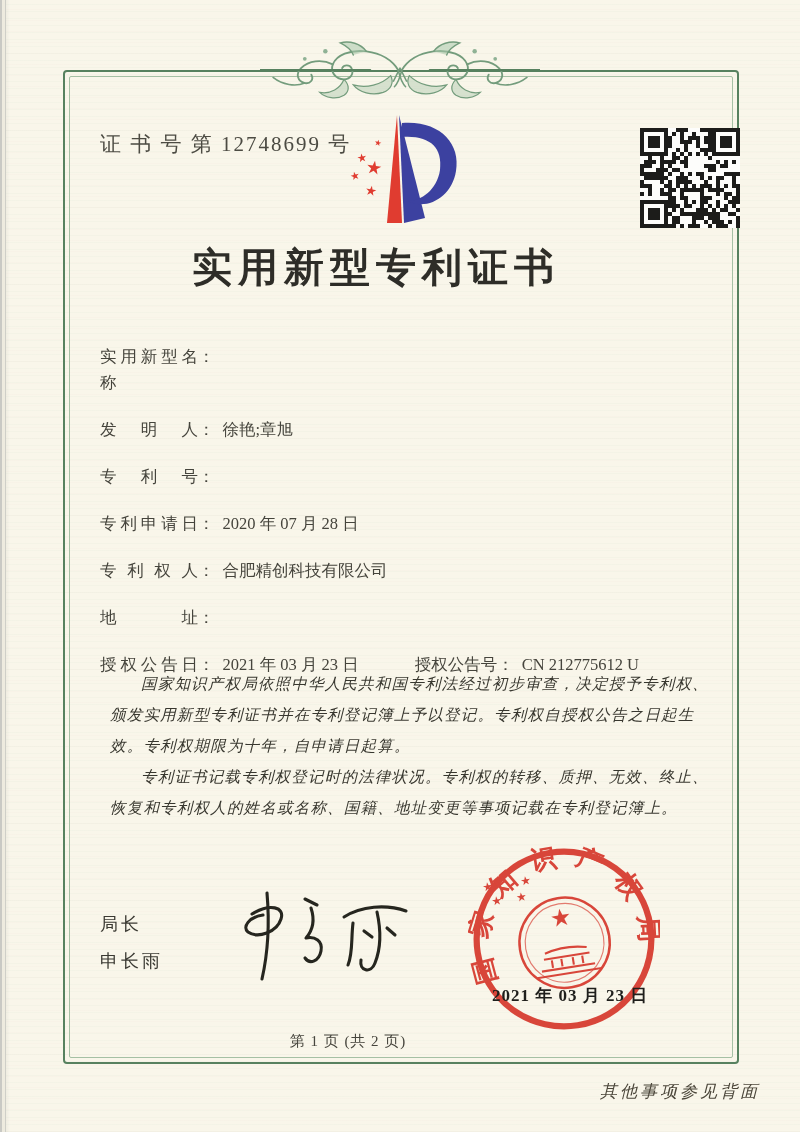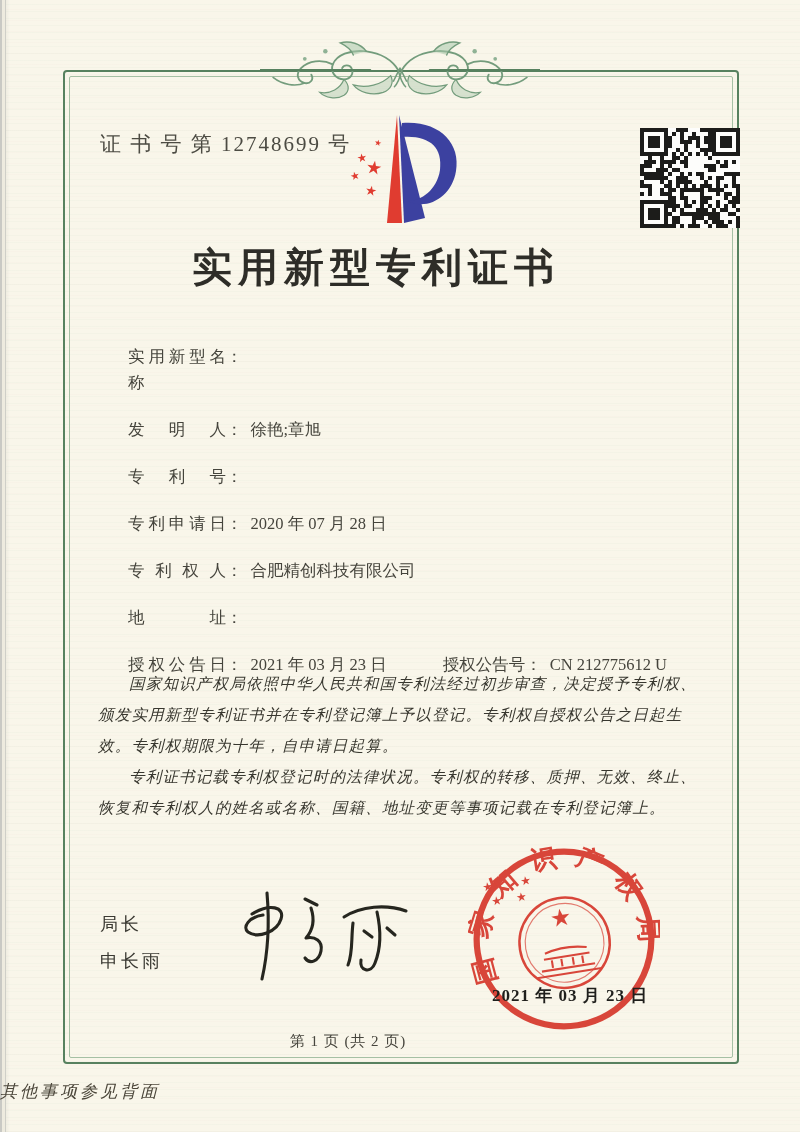--- a/index.html
+++ b/index.html
@@ -35,44 +35,44 @@
   }
   .logo{position:absolute;left:336px;top:110px;width:134px;height:120px;}
   .qr{position:absolute;left:640px;top:128px;width:100px;height:100px;}
   .title{
     position:absolute;left:0;top:240px;width:752px;text-align:center;
     font-size:40px;letter-spacing:6px;font-weight:600;color:#2e2d28;
   }
   .fields{position:absolute;left:100px;top:344px;width:620px;font-size:16.5px;color:#45443c;}
   .field-row{margin-bottom:21px;line-height:26px;display:flex;align-items:flex-start;}
   .field-label{
-    display:inline-block;width:98px;text-align:justify;text-align-last:justify;flex:0 0 98px;margin-left:28px;
+    display:inline-block;width:98px;text-align:justify;text-align-last:justify;flex:0 0 98px;
   }
   .field-colon{flex:0 0 auto;margin-right:8px;}
   .field-value{display:inline-block;max-width:470px;}
   .grant-pair{margin-left:56px;display:flex;}
   .paragraphs{
-    position:absolute;left:98px;top:668px;width:608px;
+    position:absolute;left:110px;top:668px;width:608px;
     font-style:italic;font-size:15.5px;line-height:31px;letter-spacing:1.2px;color:#38372f;
   }
   .paragraphs p{margin:0;text-indent:2em;}
   .officer{position:absolute;left:100px;top:912px;font-size:18px;letter-spacing:3px;color:#3a3932;}
   .officer div{margin-bottom:13px;}
   .signature{position:absolute;left:218px;top:886px;width:215px;height:100px;}
   .seal{position:absolute;left:468px;top:843px;width:192px;height:192px;opacity:0.92;}
   .seal-date{
     position:absolute;left:492px;top:984px;font-size:17px;letter-spacing:1px;color:#1f1f1c;
     font-weight:600;
   }
   .page-info{
     position:absolute;left:0;top:1032px;width:696px;text-align:center;
     font-size:15px;color:#46453d;letter-spacing:1px;
   }
   .back-note{
-    position:absolute;left:0;top:1080px;width:760px;text-align:left;
+    position:absolute;left:0;top:1080px;width:760px;text-align:right;
     font-style:italic;font-size:17px;letter-spacing:3px;color:#4b463a;
   }
 </style>
 </head>
 <body>
 
 <div class="paper-texture"></div>
 <div class="scan-edge"></div>
 
 <div class="frame-outer">

